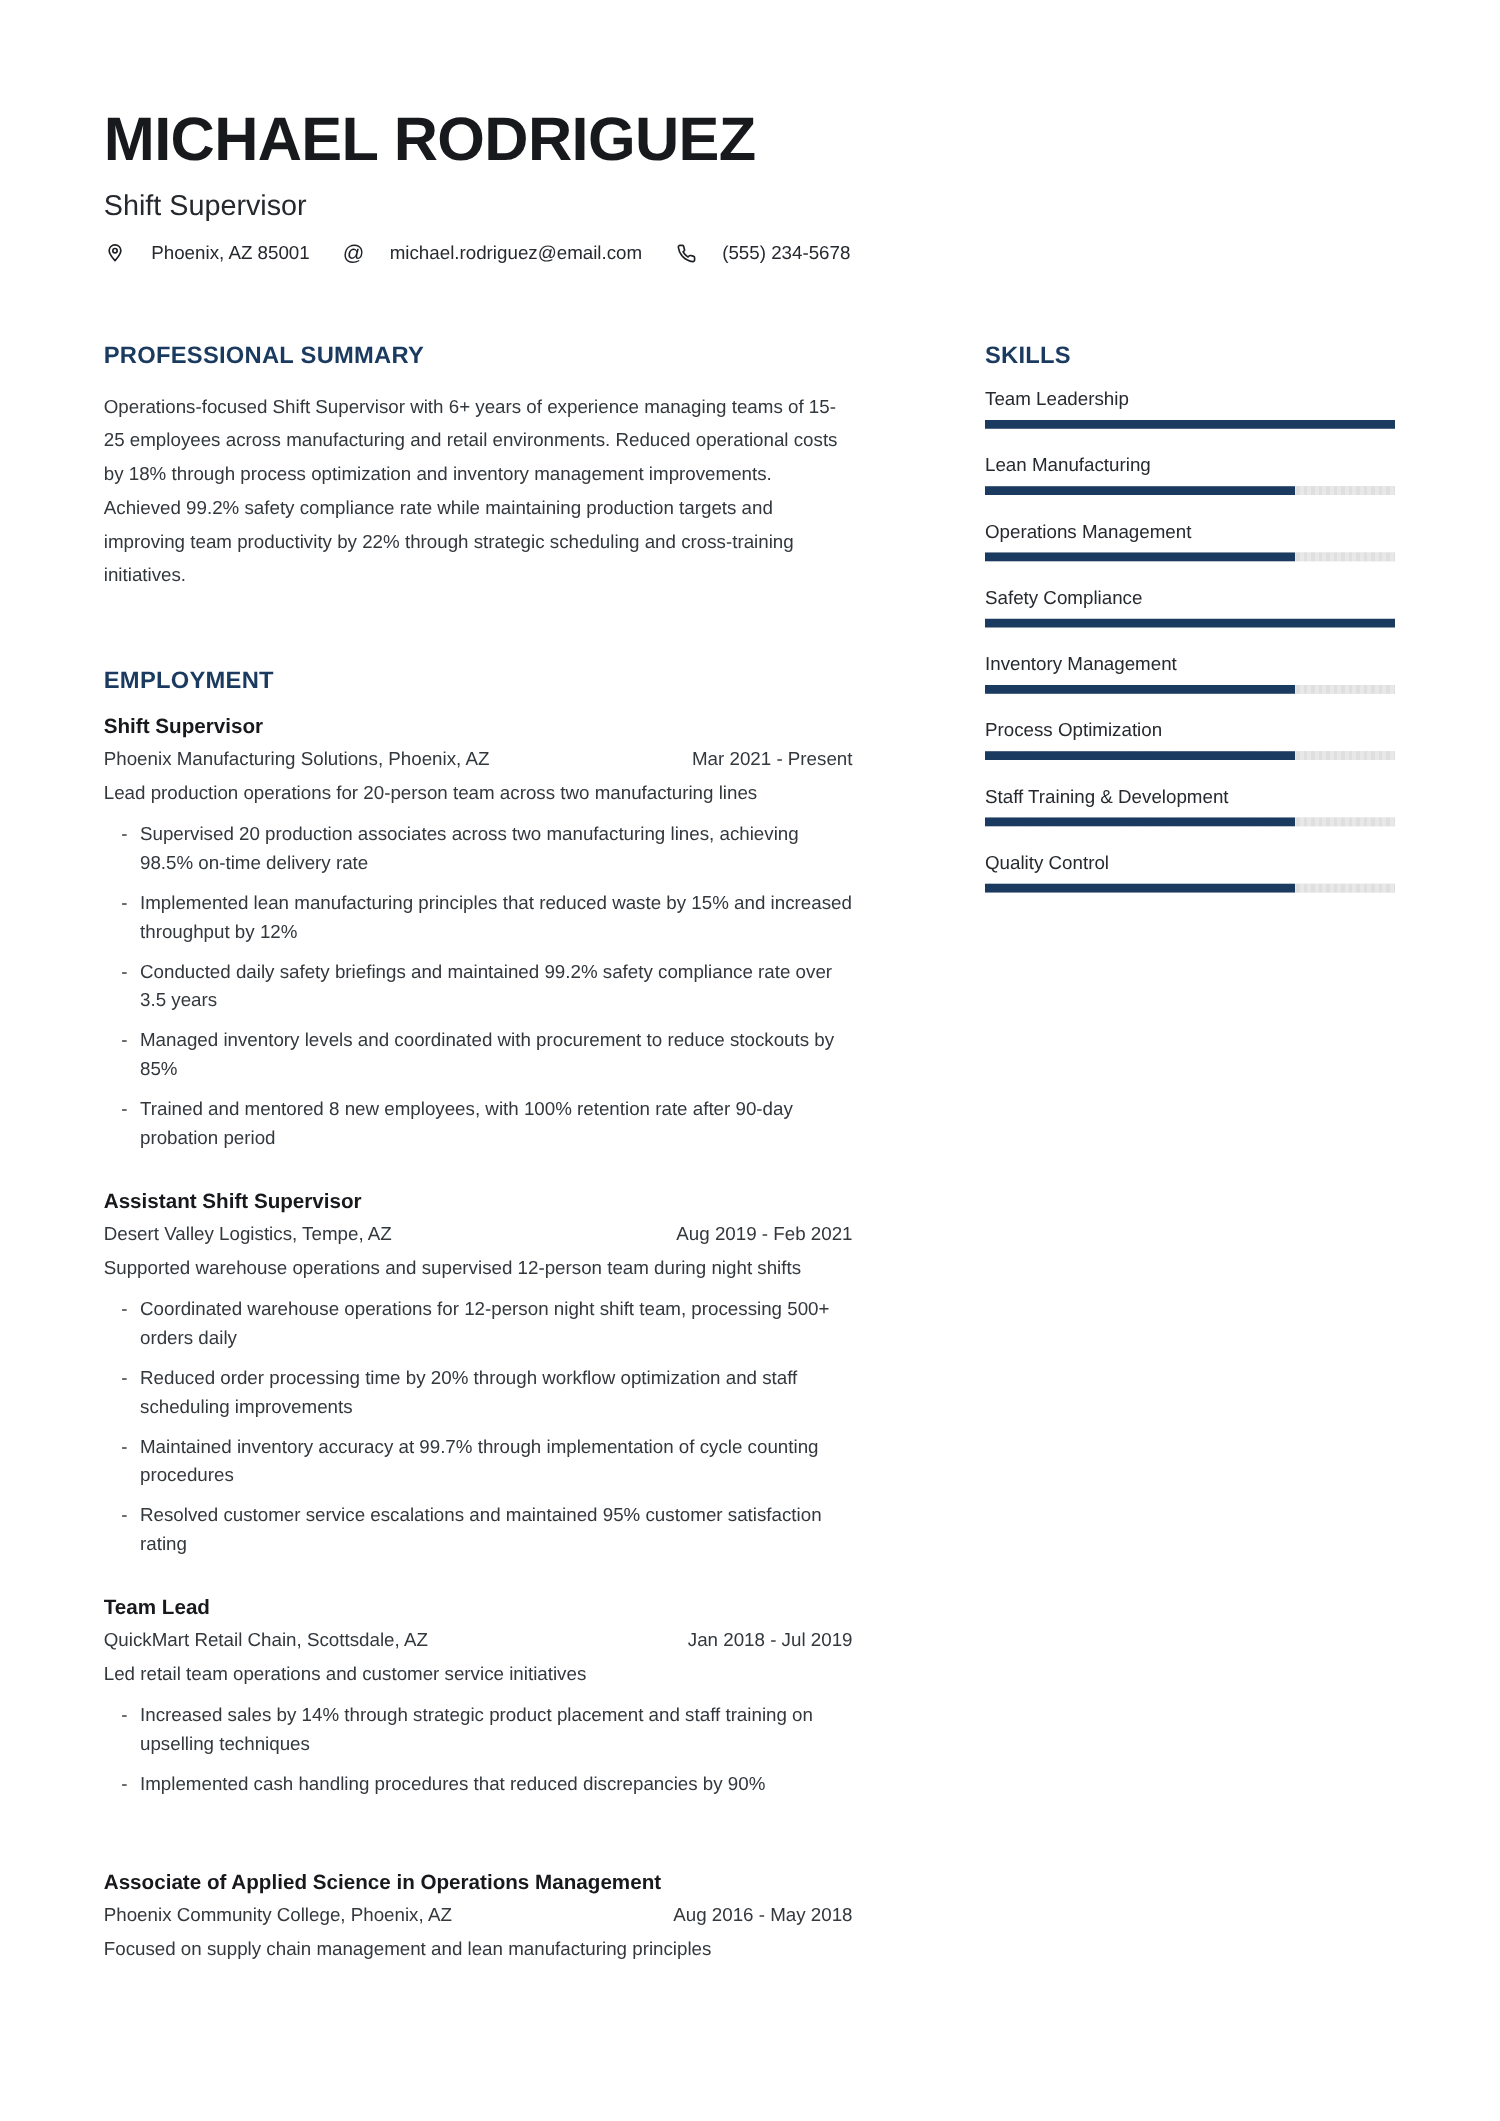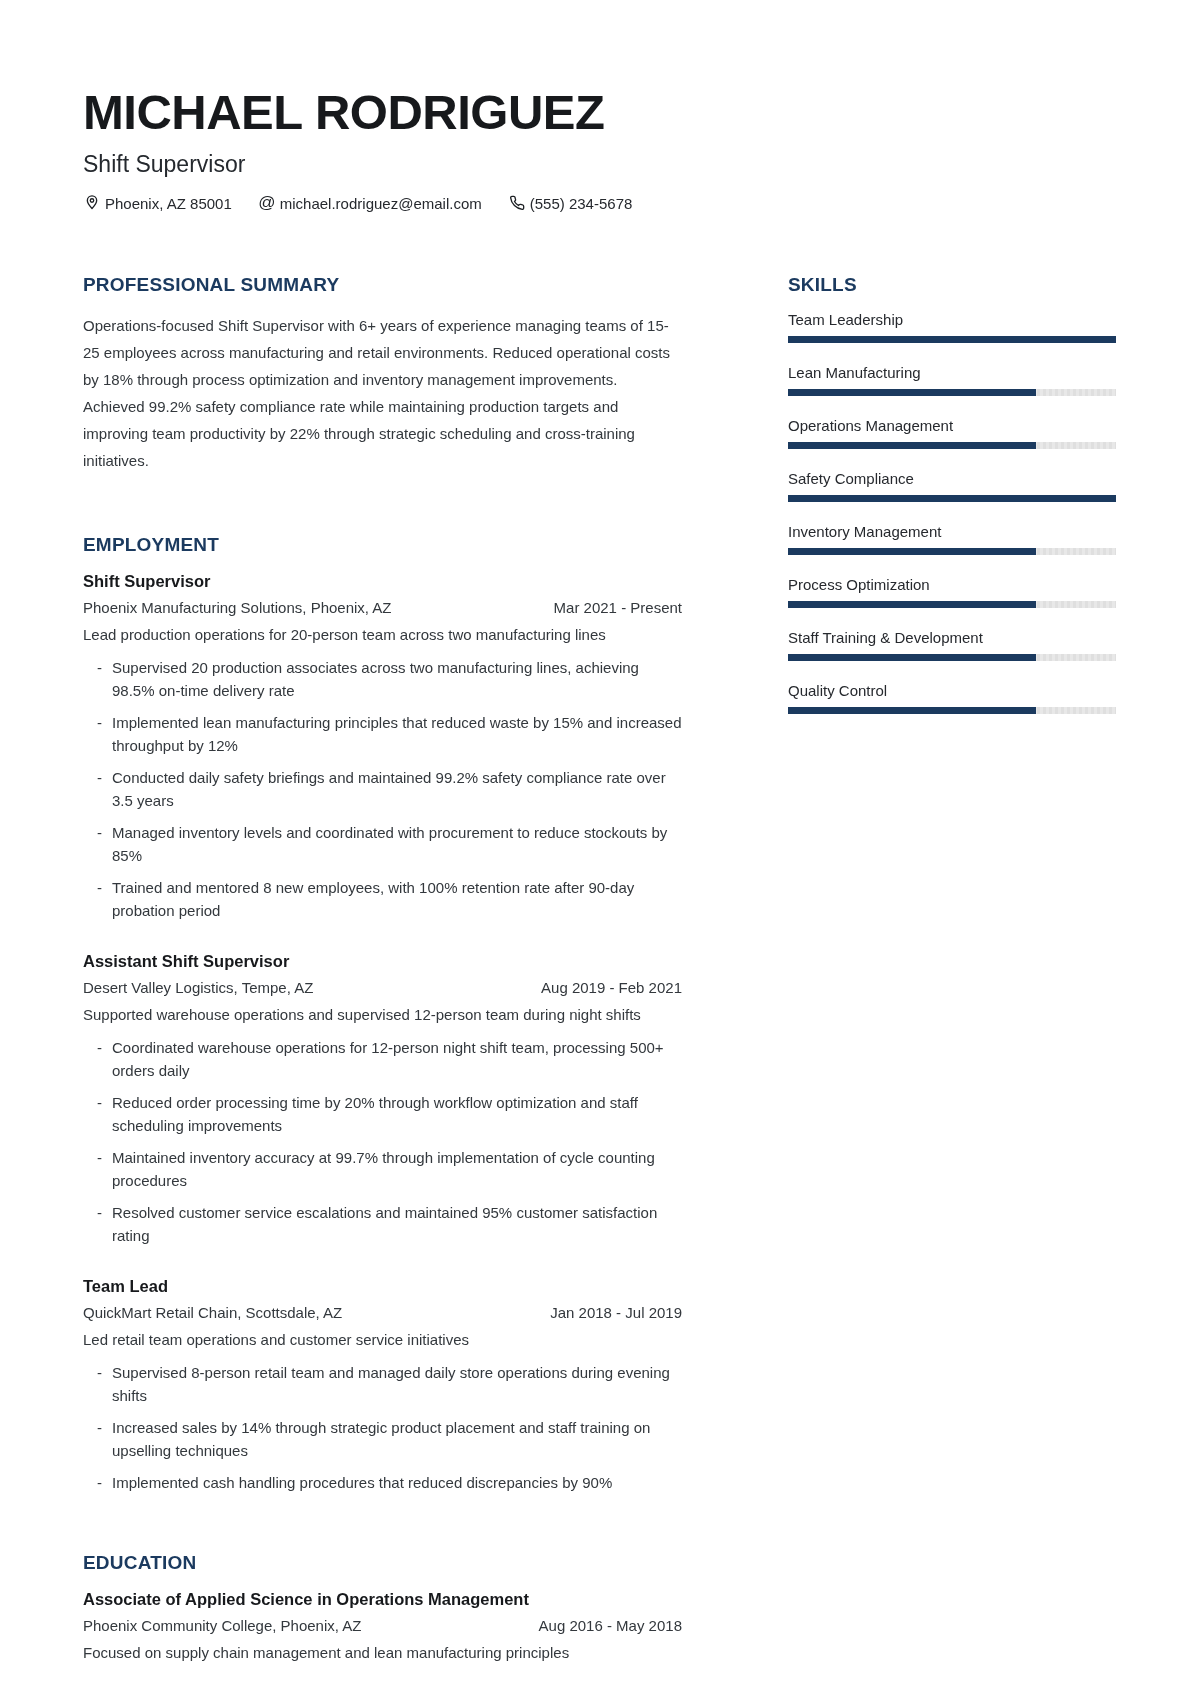--- a/index.html
+++ b/index.html
@@ -13,21 +13,21 @@
   .page{
     width:1116px;height:1697px;background:#ffffff;overflow:hidden;
     padding:88px 83px 0 83px;
     font-family:"Liberation Sans", sans-serif;
     color:var(--body);
   }
   
   .name{margin:0;font-size:49px;line-height:1.02;font-weight:800;letter-spacing:-0.5px;color:var(--emph);}
   .subtitle{margin-top:13px;font-size:23px;color:#25292e;}
   .contact-row{margin-top:16px;display:flex;align-items:center;gap:26px;font-size:15px;color:#26292e;}
-  .contact-item{display:flex;align-items:flex-end;gap:4px;}
+  .contact-item{display:flex;align-items:center;gap:20px;}
   .icon{display:inline-flex;align-items:center;justify-content:center;width:18px;height:18px;color:#1d2024;}
   .icon svg{display:block;}
   .at-glyph{font-size:17px;line-height:1;color:#1d2024;}
   
   .columns{display:flex;margin-top:62px;align-items:flex-start;}
   .col-left{flex:0 0 599px;width:599px;}
   .col-right{flex:0 0 330px;width:330px;margin-left:106px;}
   
   .section-heading{margin:0;font-size:19px;font-weight:700;letter-spacing:0.2px;color:var(--navy);}
   .summary-text{margin:16px 0 0;font-size:15px;line-height:27px;color:var(--body);}
@@ -130,30 +130,28 @@
   </article>
 
   <article class="job">
     <h3 class="job-title">Team Lead</h3>
     <div class="job-meta">
       <span class="company">QuickMart Retail Chain, Scottsdale, AZ</span>
       <span class="dates">Jan 2018 - Jul 2019</span>
     </div>
     <p class="job-summary">Led retail team operations and customer service initiatives</p>
     <ul class="bullets">
-                <li>Supervised 8-person retail team and managed daily store operations during evening shifts</li>
                 <li>Increased sales by 14% through strategic product placement and staff training on upselling techniques</li>
                 <li>Implemented cash handling procedures that reduced discrepancies by 90%</li>
               </ul>
   </article>
 </div>
       </section>
 
       <section class="education-section">
-        <h2 class="section-heading">EDUCATION</h2>
         <div class="degree">Associate of Applied Science in Operations Management</div>
         <div class="edu-meta">
           <span>Phoenix Community College, Phoenix, AZ</span>
           <span>Aug 2016 - May 2018</span>
         </div>
         <div class="edu-desc">Focused on supply chain management and lean manufacturing principles</div>
       </section>
 
     </div>
 

